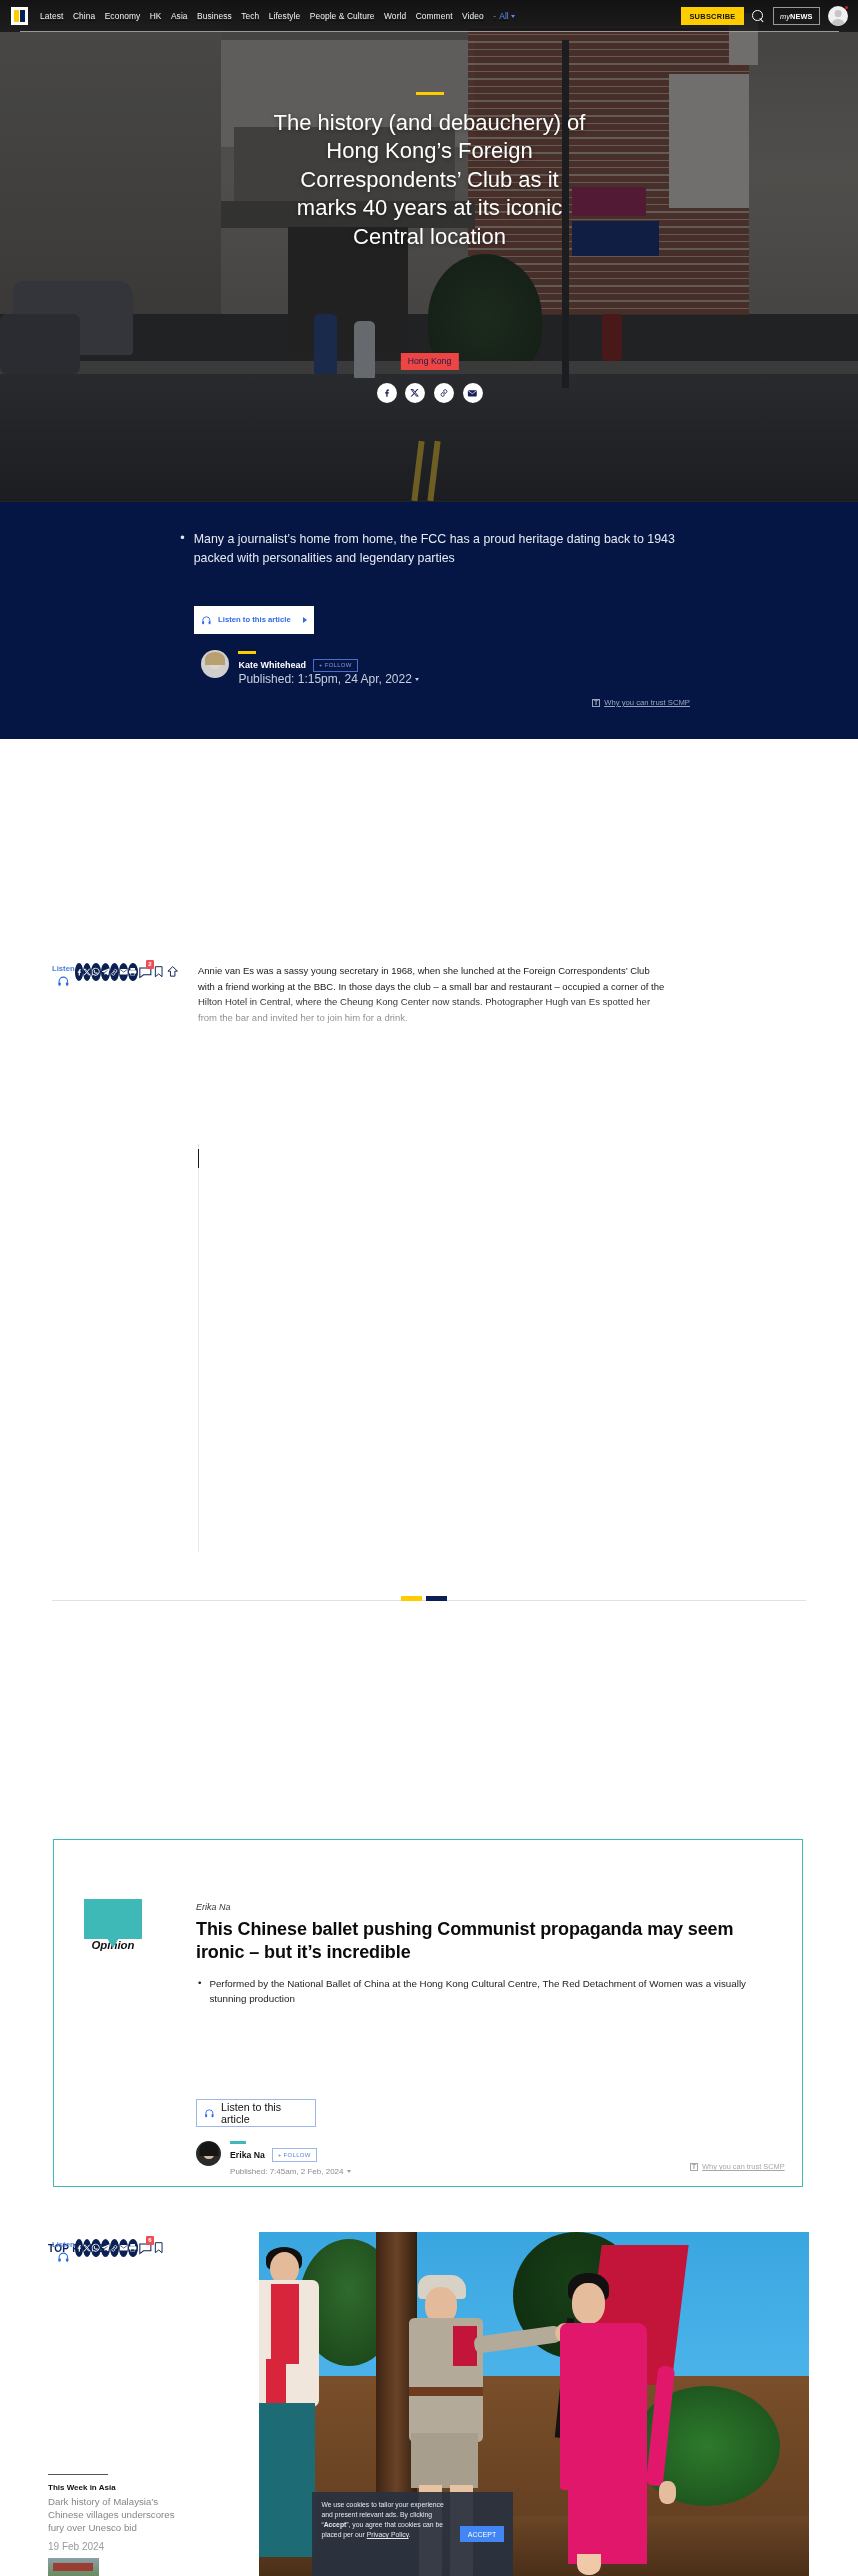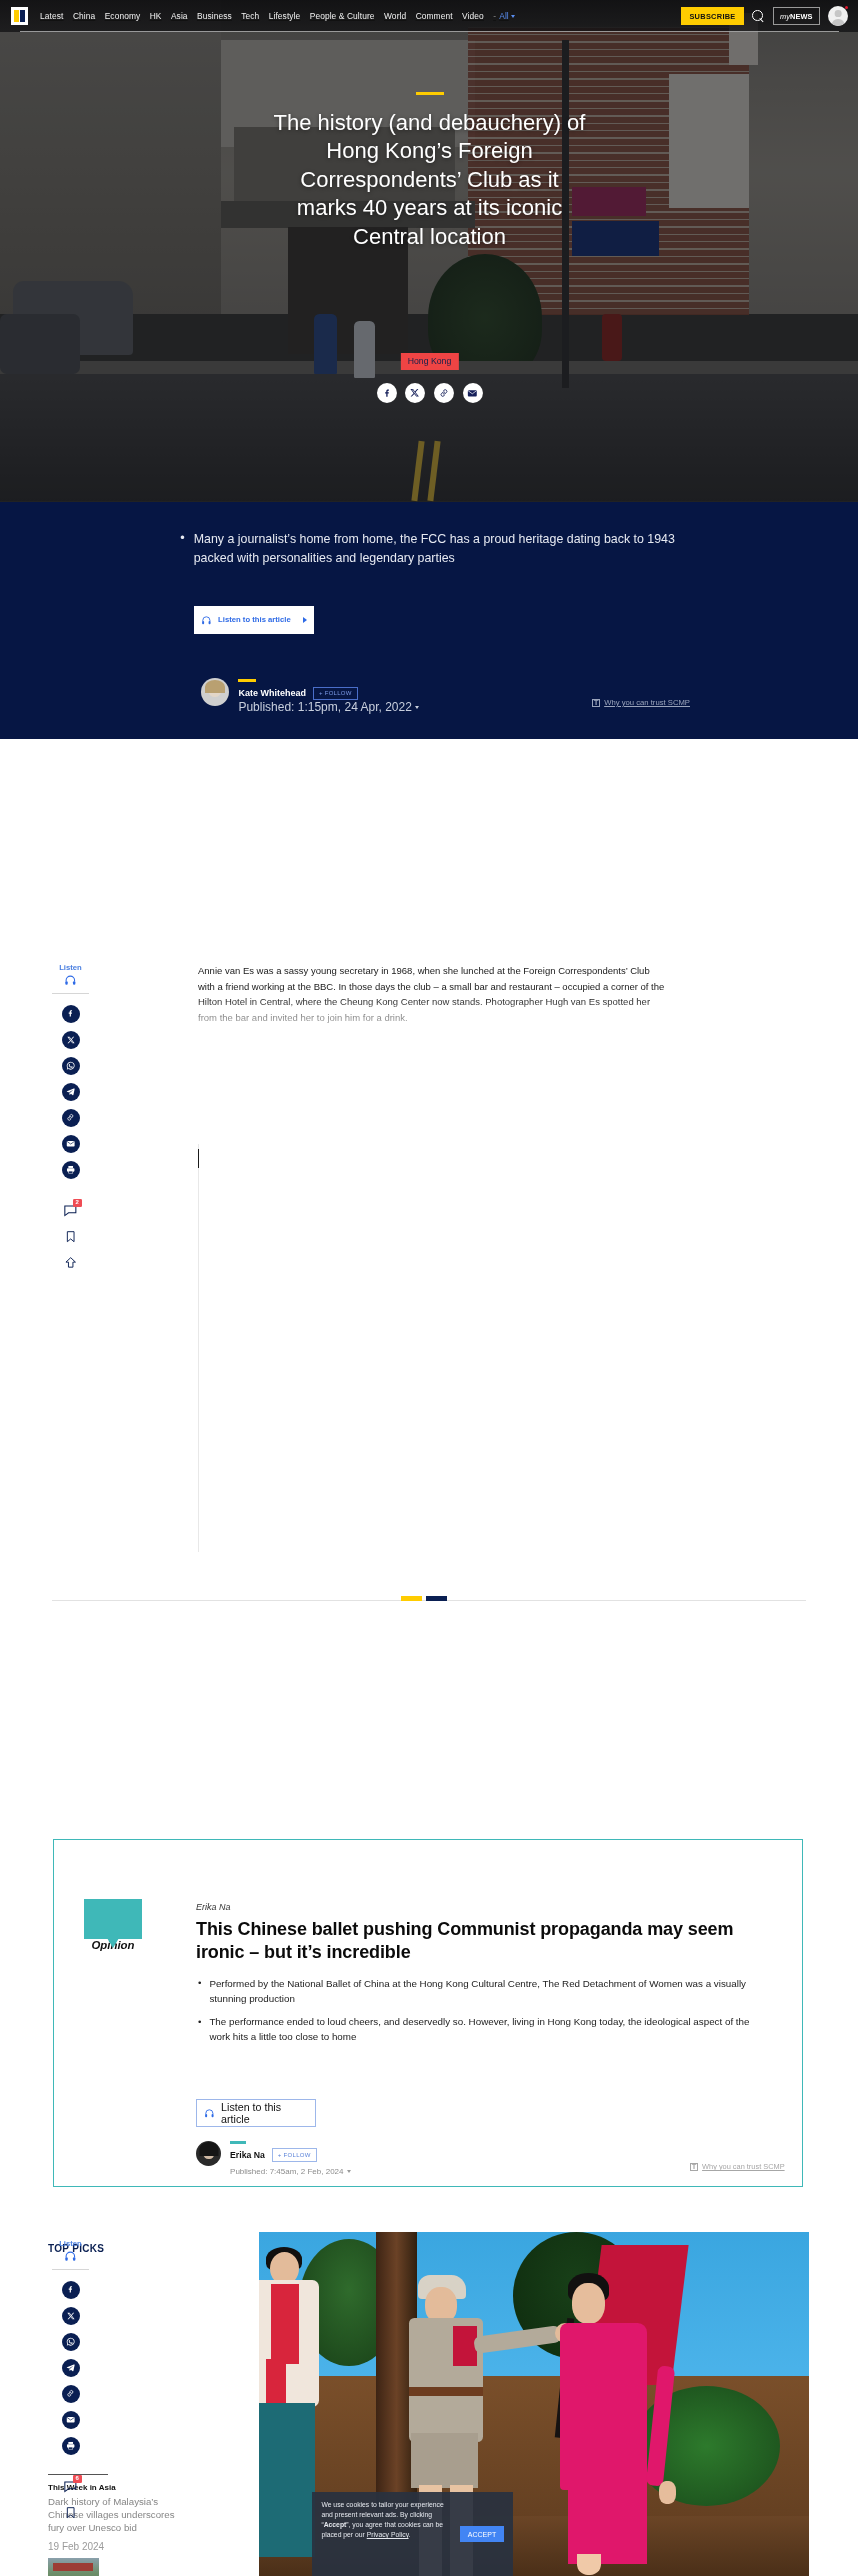--- a/index.html
+++ b/index.html
@@ -127,37 +127,37 @@
   .listen-btn{
     position:absolute; left:194px; top:104px;
     width:120px; height:28px; background:#fff;
     display:flex; align-items:center; gap:6px; padding:0 7.4px;
     cursor:pointer;
   }
   .listen-btn .lb-txt{color:#2e6ae6;font-size:7.7px;font-weight:700;line-height:1.22;flex:1;}
   .listen-btn .lb-arrow{width:0;height:0;border-left:4.7px solid #2e6ae6;border-top:3.3px solid transparent;border-bottom:3.3px solid transparent;}
   .hp-ico{flex:none;}
 
-  .byline{position:absolute;left:201px;top:176px;display:flex;gap:9.4px;align-items:flex-start;}
+  .byline{position:absolute;left:201px;top:148px;display:flex;gap:9.4px;align-items:flex-start;}
   .by-av{width:28px;height:28px;border-radius:50%;background:#cfcfcf;overflow:hidden;position:relative;flex:none;}
   .by-av::before{content:"";position:absolute;top:4.7px;left:50%;transform:translateX(-50%);width:13.4px;height:14.7px;border-radius:50% 50% 45% 45%;background:#e2d6c8;}
   .by-av::after{content:"";position:absolute;top:2px;left:50%;transform:translateX(-50%);width:20px;height:13.4px;border-radius:50% 50% 0 0;background:#b9a071;}
   .by-body{padding-top:0.7px;}
   .by-rule{width:17.4px;height:3.3px;background:#ffcc00;margin-bottom:4.7px;}
   .by-row{display:flex;align-items:center;gap:6.7px;}
   .by-name{color:#fff;font-size:9px;font-weight:700;}
   .follow-btn{border:0.7px solid #4a6ec9;color:#7d9be8;font-size:6px;letter-spacing:0.3px;padding:2.7px 5.3px;background:transparent;cursor:pointer;}
   .by-pub{color:#c8cfdd;font-size:12px;margin-top:0;display:flex;align-items:center;gap:3.3px;}
   .by-caret{width:0;height:0;border-left:2.7px solid transparent;border-right:2.7px solid transparent;border-top:3.3px solid #c8cfdd;}
   .trust{position:absolute;right:169px;top:196px;display:flex;align-items:center;gap:4px;cursor:pointer;}
   .trust-box{width:8px;height:8px;border:0.7px solid #9aa4bb;display:flex;align-items:center;justify-content:center;font-size:5.3px;color:#9aa4bb;font-weight:700;}
   .trust span{color:#9aa4bb;font-size:7.7px;text-decoration:underline;}
 
   
-  .rail{position:absolute;left:52px;width:37px;display:flex;flex-direction:column;align-items:center;}
+  .rail{position:absolute;left:52px;width:37px;display:flex;flex-direction:row;align-items:center;}
   .rail-listen{display:flex;flex-direction:column;align-items:center;gap:2px;cursor:pointer;}
   .rail-listen .rl-txt{color:#4a7fe0;font-size:7.7px;font-weight:700;}
   .rail-sep{width:37px;height:0.7px;background:#d6d6d6;margin:6.7px 0 10.7px;}
   .ri{width:18px;height:18px;border-radius:50%;background:#0a1f52;display:flex;align-items:center;justify-content:center;margin-bottom:8px;cursor:pointer;}
   .ri-plain{width:18px;height:18px;display:flex;align-items:center;justify-content:center;margin-bottom:8px;cursor:pointer;position:relative;}
   .badge{position:absolute;top:-2.7px;right:-2px;background:#ef4c54;color:#fff;font-size:6px;font-weight:700;border-radius:1.3px;padding:0.7px 2.7px;line-height:1.2;}
 
   
   .article{position:absolute;left:198px;top:963px;width:468px;}
   .article p{font-size:9.5px;line-height:1.64;color:#1a1a1a;}
@@ -469,21 +469,20 @@
 
 <div class="opinion">
   <div class="op-badge">
     <div class="op-bubble"></div>
     <div class="op-label">Opinion</div>
   </div>
   <div class="op-author">Erika Na</div>
   <h2 class="op-title">This Chinese ballet pushing Communist propaganda may seem ironic – but it’s incredible</h2>
   <ul class="op-bullets">
     <li>Performed by the National Ballet of China at the Hong Kong Cultural Centre, The Red Detachment of Women was a visually stunning production</li>
-    <li>The performance ended to loud cheers, and deservedly so. However, living in Hong Kong today, the ideological aspect of the work hits a little too close to home</li>
   </ul>
   <div class="op-listen">
     <svg class="hp-ico" width="10.7" height="10.7" viewBox="0 0 24 24" fill="none" stroke="#2e6ae6" stroke-width="2">
         <path d="M4 14v-2a8 8 0 0 1 16 0v2"></path>
         <rect x="2.5" y="13.5" width="4.5" height="7" rx="2" fill="#2e6ae6" stroke="none"></rect>
         <rect x="17" y="13.5" width="4.5" height="7" rx="2" fill="#2e6ae6" stroke="none"></rect>
       </svg>
     <span class="lb-txt">Listen to this article</span>
     <i class="lb-arrow"></i>
   </div>

